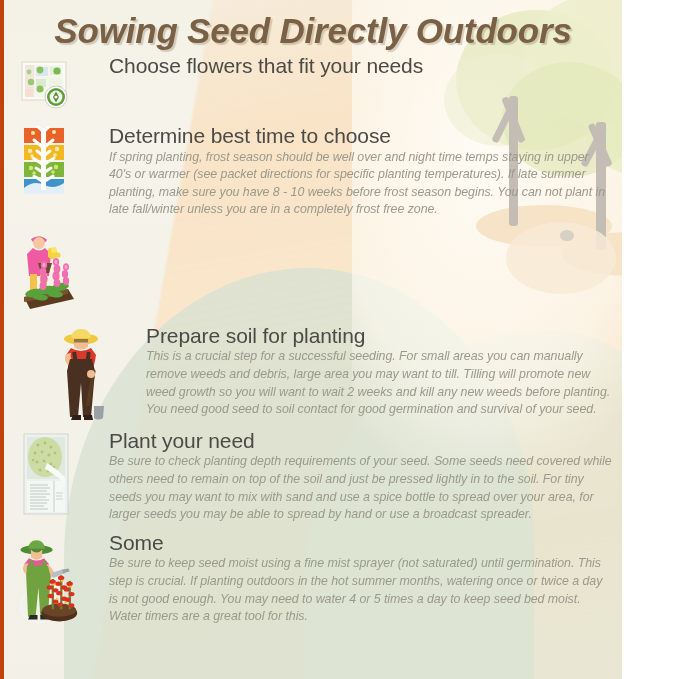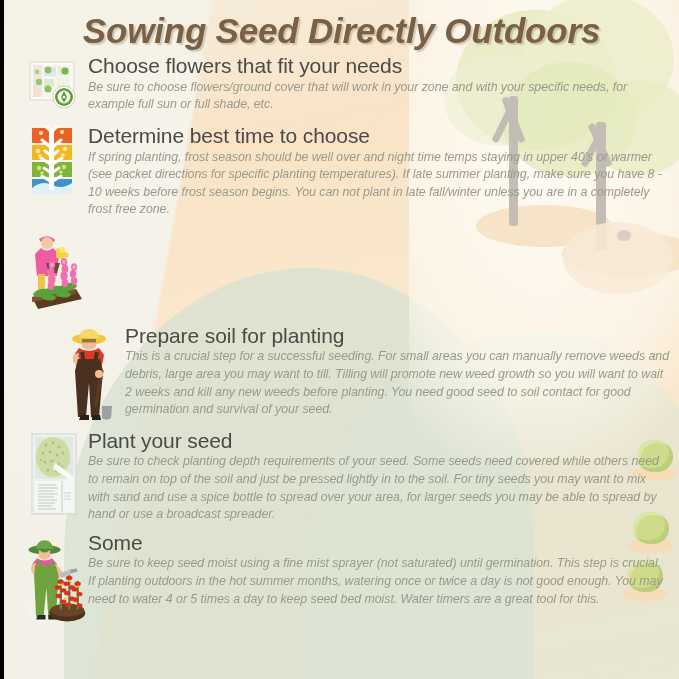--- a/index.html
+++ b/index.html
@@ -7,25 +7,25 @@
   html, body {
     width: 679px;
     height: 679px;
     overflow: hidden;
     background: #ffffff;
     font-family: "Liberation Sans", sans-serif;
   }
 
   #poster {
     position: relative;
-    width: 679px;
+    width: 622px;
     height: 679px;
     overflow: hidden;
     background: #f7f4ec;
-    border-left: 4px solid #000000;
+    border-left: 4px solid #c2410c;
   }
 
   
   .bg-layer { position: absolute; inset: 0; overflow: hidden; pointer-events: none; }
 
   .bg-base {
     position: absolute; inset: 0;
     background:
       linear-gradient(180deg, #f4f1e6 0%, #f6f3ea 18%, #f5f2e9 40%, #f3f1e7 100%);
   }
@@ -164,21 +164,22 @@
     text-shadow: 2px 2px 1px rgba(120,100,70,0.28);
     white-space: nowrap;
   }
 
   .steps { margin-top: 3px; }
 
   .step {
     position: relative;
     display: flex;
     align-items: flex-start;
-    padding-left: 16px;
+    padding-left: 8px;
+    gap: 29px;
   }
 
   .step-icon {
     width: 68px;
     min-width: 68px;
     display: flex;
     justify-content: center;
     padding-top: 2px;
   }
 
@@ -284,21 +285,20 @@
             <rect x="9" y="33" width="8" height="8" fill="#f6ded0" opacity=".9"></rect>
             <circle cx="40" cy="41" r="11" fill="#ffffff" stroke="#cfccc2" stroke-width="1"></circle>
             <circle cx="40" cy="41" r="9" fill="#5f9e3a"></circle>
             <circle cx="40" cy="41" r="6.4" fill="#f2f7ea"></circle>
             <path d="M40 35.5 L43 41 L40 46.5 L37 41 Z" fill="#4d8c2c"></path>
             <circle cx="40" cy="41" r="1.6" fill="#ffffff"></circle>
           </svg>
         </div>
         <div class="step-body">
           <div class="step-title">Choose flowers that fit your needs</div>
-          <div class="step-desc">Be sure to choose flowers/ground cover  that will work in your zone and with your specific needs, for example full sun or full shade, etc.</div>
         </div>
       </div>
 
       <div class="step s2">
         <div class="step-icon">
           <svg class="icon-svg" width="52" height="70" viewBox="0 0 52 70">
             <rect x="4" y="2" width="40" height="15" fill="#e8622a"></rect>
             <rect x="4" y="19" width="40" height="15" fill="#f2b824"></rect>
             <rect x="4" y="36" width="40" height="15" fill="#7fb53a"></rect>
             <rect x="4" y="53" width="40" height="15" fill="#3f93c9"></rect>
@@ -454,21 +454,21 @@
             </g>
             <line x1="37" y1="50" x2="37" y2="81" stroke="#c6cfc7" stroke-width="1"></line>
             <g stroke="#c2ccc4" stroke-width="0.9">
               <line x1="39" y1="62" x2="46" y2="62"></line>
                 <line x1="39" y1="65" x2="45" y2="65"></line>
               <line x1="39" y1="68" x2="46" y2="68"></line>
             </g>
           </svg>
         </div>
         <div class="step-body">
-          <div class="step-title">Plant your seed</div>
+          <div class="step-title">Plant your need</div>
           <div class="step-desc">Be sure to check planting depth requirements of  your seed.  Some seeds need covered while others need to remain on top of the soil and just be pressed lightly in to the  soil. For tiny seeds you may want to mix with sand and use a spice bottle to spread over your area, for larger seeds you may be able to spread by hand or use a broadcast spreader.</div>
         </div>
       </div>
 
       <div class="step s6">
         <div class="step-icon">
           <svg class="icon-svg" width="72" height="92" viewBox="0 0 72 92">
 
             <ellipse cx="26" cy="15" rx="17" ry="5" fill="#4f8a34"></ellipse>
             <path d="M17 14 q1 -9 9 -9 q8 0 9 9 Z" fill="#6aa844"></path>

